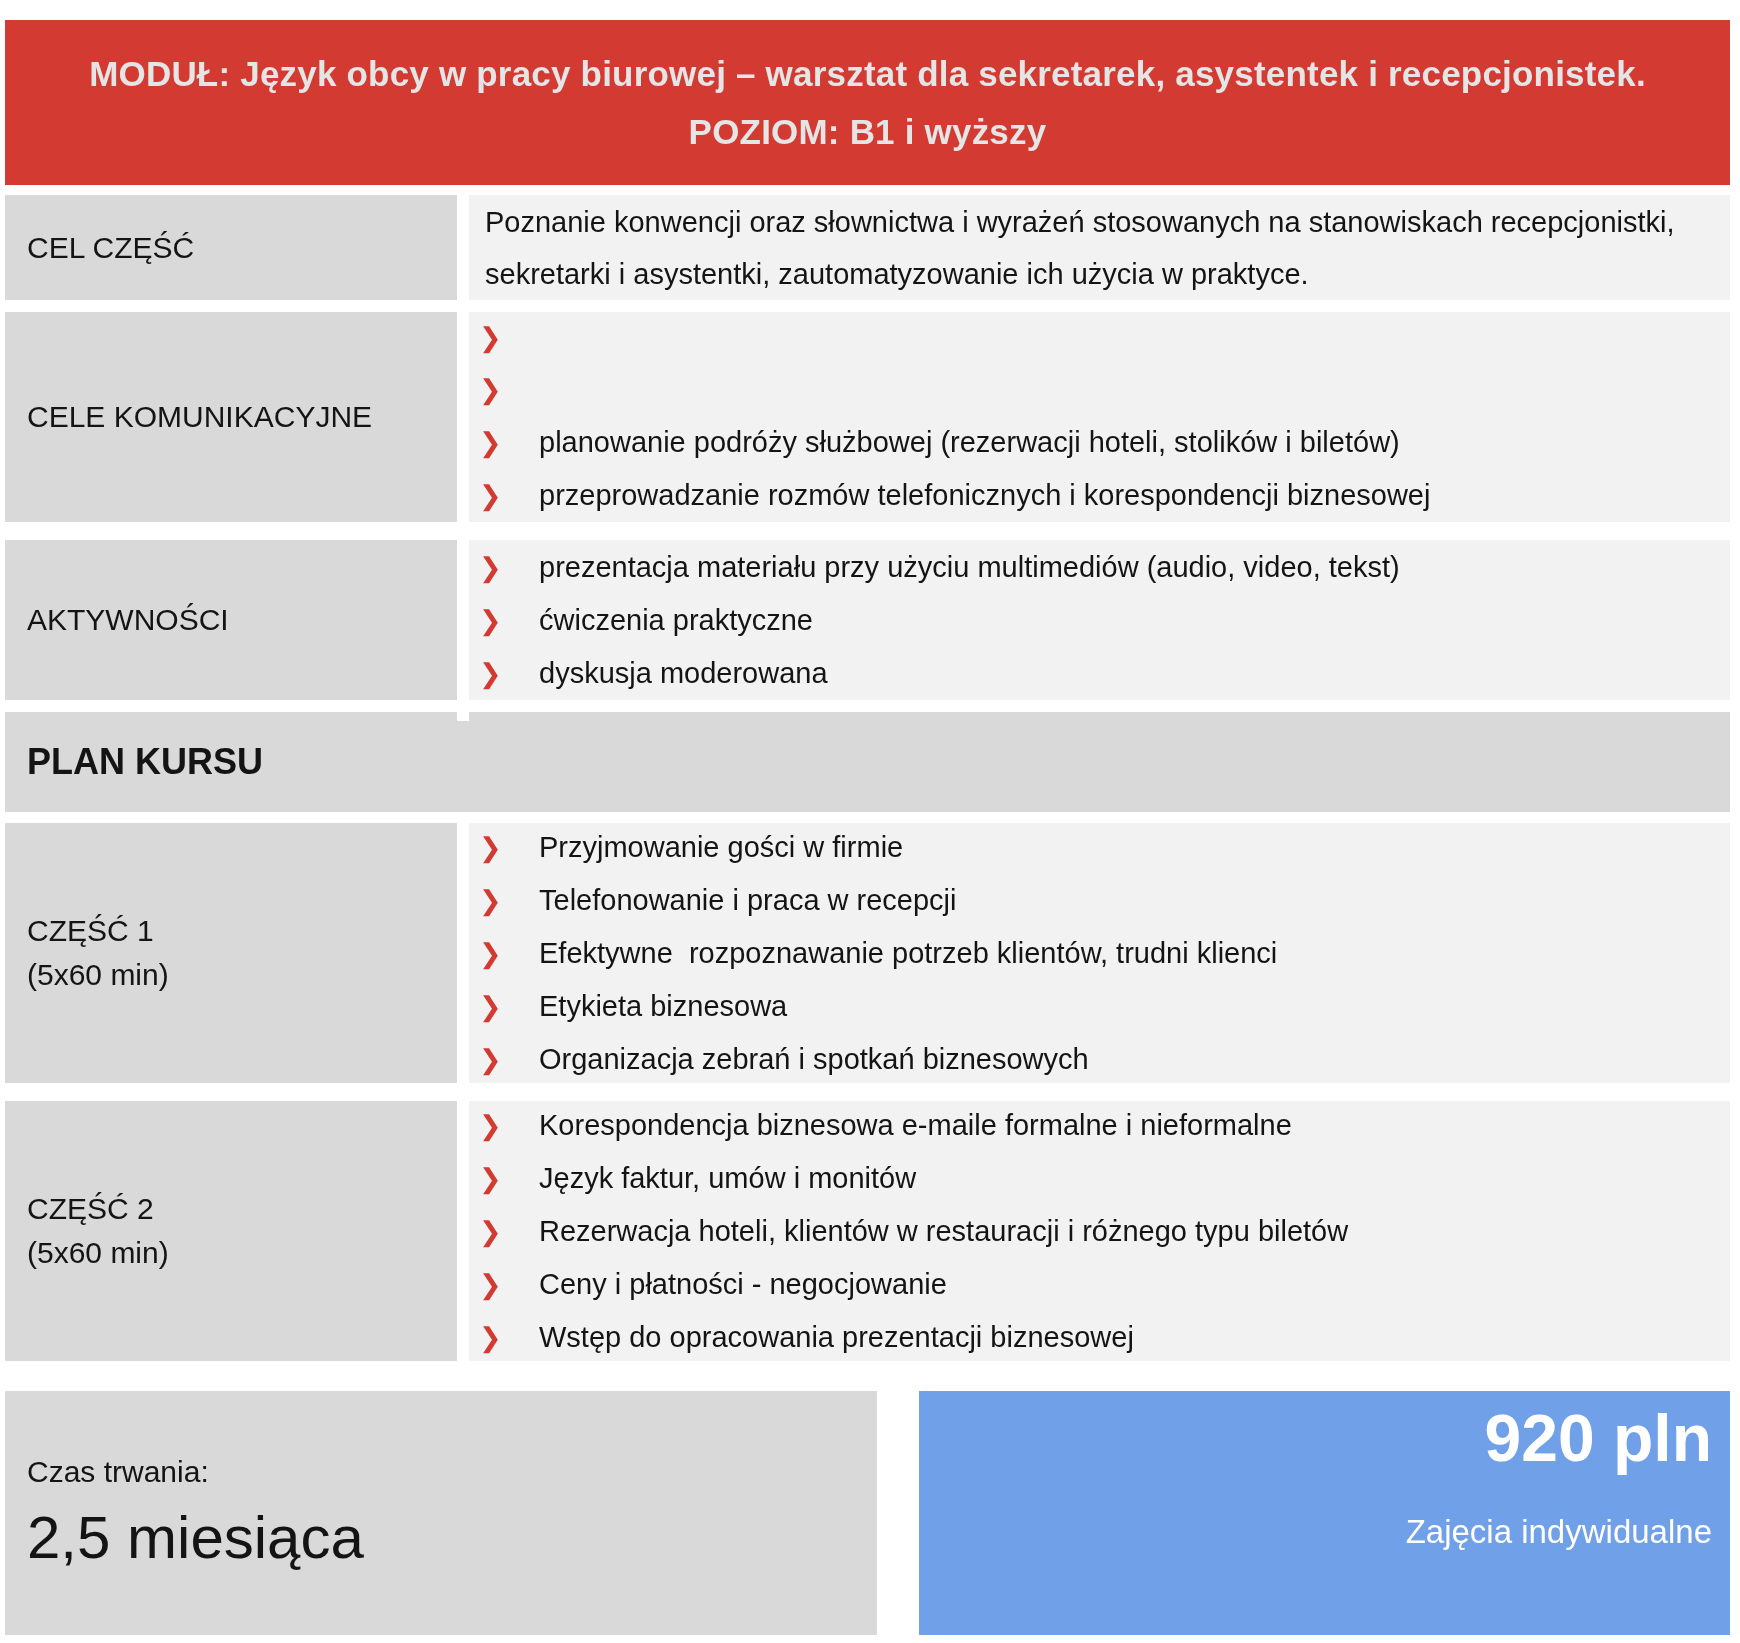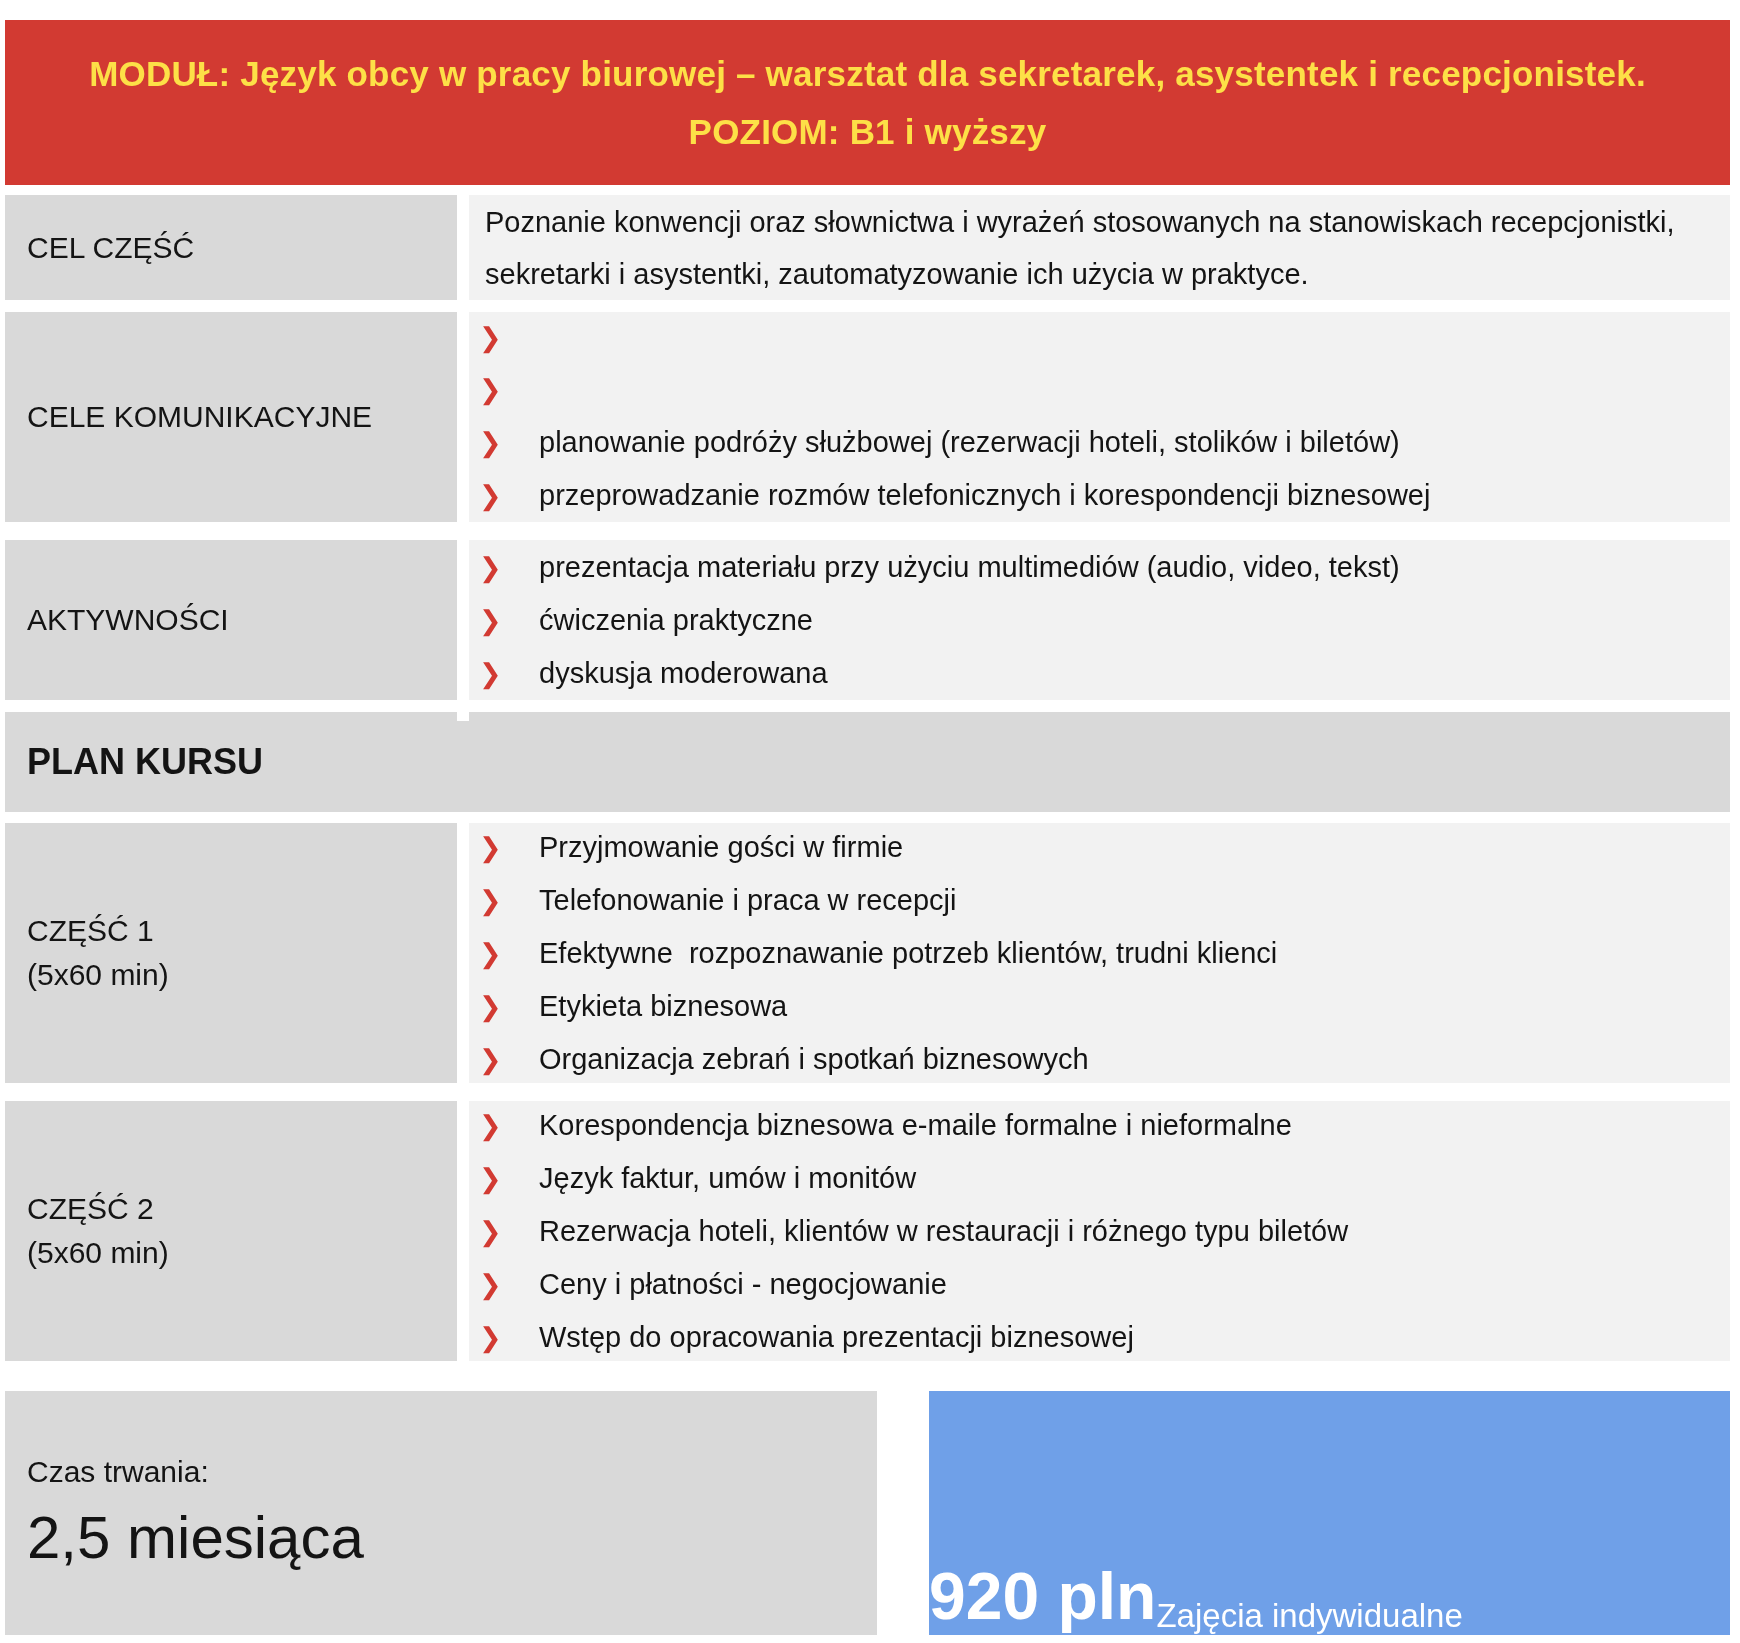--- a/index.html
+++ b/index.html
@@ -14,21 +14,21 @@
     height: 1643px;
     padding: 20px 10px 0 5px;
     background: #ffffff;
     overflow: hidden;
   }
 
   
   .banner {
     height: 165px;
     background: #d23a32;
-    color: #fde047;
+    color: #e5e5e5;
     display: flex;
     flex-direction: column;
     align-items: center;
     justify-content: center;
     gap: 18px;
     margin-bottom: 10px;
     text-align: center;
   }
   .banner .line { font-size: 35px; font-weight: bold; letter-spacing: 0.2px; }
 
@@ -117,24 +117,24 @@
     gap: 14px;
     padding-left: 22px;
   }
   .duration-label { font-size: 30px; }
   .duration-value { font-size: 60px; font-weight: normal; }
   .price-box {
     flex: 1;
     background: #6fa0e8;
     color: #ffffff;
     display: flex;
+    flex-direction: column;
     align-items: flex-end;
     padding: 10px 18px 0 0;
     text-align: right;
-    margin-left: 10px;
   }
   .price-value { font-size: 66px; font-weight: bold; line-height: 1.15; }
   .price-note  { font-size: 33px; font-weight: normal; margin-top: 36px; }
 </style>
 </head>
 <body>
 
 <div class="page">
 
   <header class="banner">

